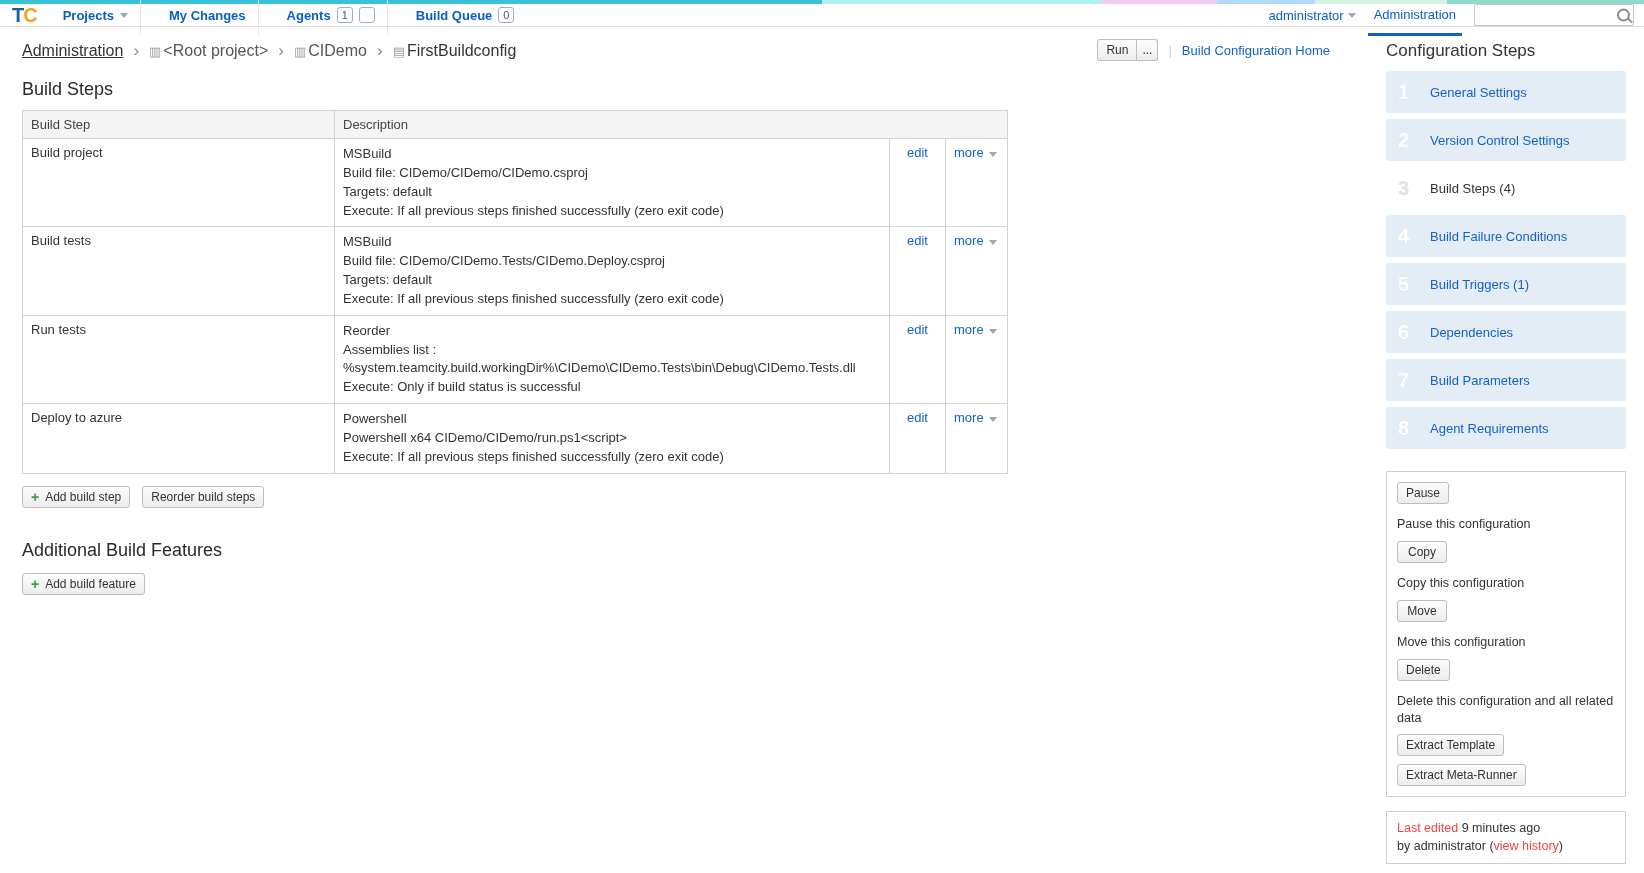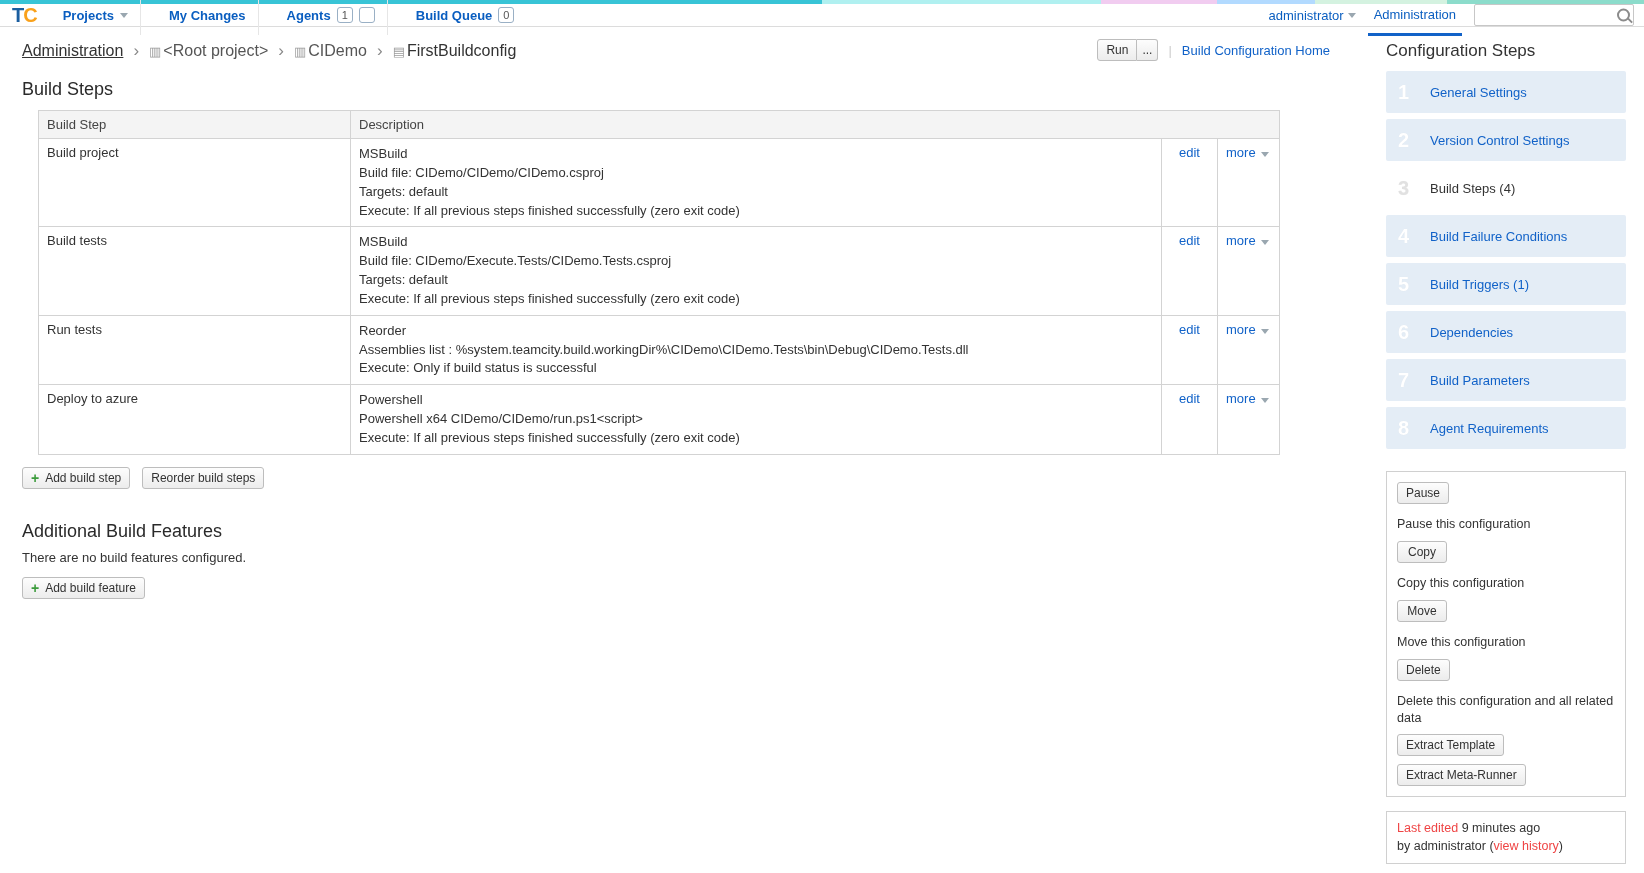--- a/index.html
+++ b/index.html
@@ -94,21 +94,21 @@
     display:inline-flex; align-items:center; cursor:pointer;
   }
   .btn-group { display:inline-flex; }
   .btn-group .btn-small:first-child { border-radius:3px 0 0 3px;}
   .btn-group .btn-small:last-child  { border-radius:0 3px 3px 0; border-left:0; padding:0 5px;}
 
   h2.section { font-size:18px; font-weight:normal; margin:0 0 10px 0; color:#2a2a2a;}
 
   
   table.steps {
-    width: 1242px; max-width:100%; border-collapse: collapse; border:1px solid #d3d3d3;margin-left:16px;
+    width: 986px; max-width:100%; border-collapse: collapse; border:1px solid #d3d3d3;
   }
   table.steps th {
     text-align:left; font-weight:normal; color:#444; background:#f4f4f4;
     border:1px solid #d3d3d3; padding:6px 8px; font-size:13px;
   }
   table.steps td {
     border:1px solid #d3d3d3; padding:6px 8px; vertical-align: top; font-size:13px; color:#333;
   }
   table.steps td.desc-lines div { line-height:1.45; }
   table.steps td.action { width:56px; text-align:center;}
@@ -243,21 +243,21 @@
               <div>Targets: default</div>
               <div>Execute: If all previous steps finished successfully (zero exit code)</div>
             </td>
             <td class="action"><a>edit</a></td>
             <td class="more"><a>more</a><span class="chev-down" style="margin-left: 3px;"></span></td>
           </tr>
           <tr>
             <td>Build tests</td>
             <td class="desc-lines">
               <div>MSBuild</div>
-              <div>Build file: CIDemo/Execute.Tests/CIDemo.Tests.csproj</div>
+              <div>Build file: CIDemo/CIDemo.Tests/CIDemo.Deploy.csproj</div>
               <div>Targets: default</div>
               <div>Execute: If all previous steps finished successfully (zero exit code)</div>
             </td>
             <td class="action"><a>edit</a></td>
             <td class="more"><a>more</a><span class="chev-down" style="margin-left: 3px;"></span></td>
           </tr>
           <tr>
             <td>Run tests</td>
             <td class="desc-lines">
               <div>Reorder</div>
@@ -279,21 +279,20 @@
           </tr>
         </tbody>
     </table>
 
     <div class="btnrow">
       <span class="btn btn-plus">Add build step</span>
       <span class="btn">Reorder build steps</span>
     </div>
 
     <h2 class="section" style="margin-top:32px;">Additional Build Features</h2>
-    <div class="desc-text">There are no build features configured.</div>
     <div class="btnrow">
       <span class="btn btn-plus">Add build feature</span>
     </div>
 
   </div>
 
   <div class="side">
     <h3>Configuration Steps</h3>
     <div class="cfg-list" id="cfg-list">
         <div class="cfg-item">

